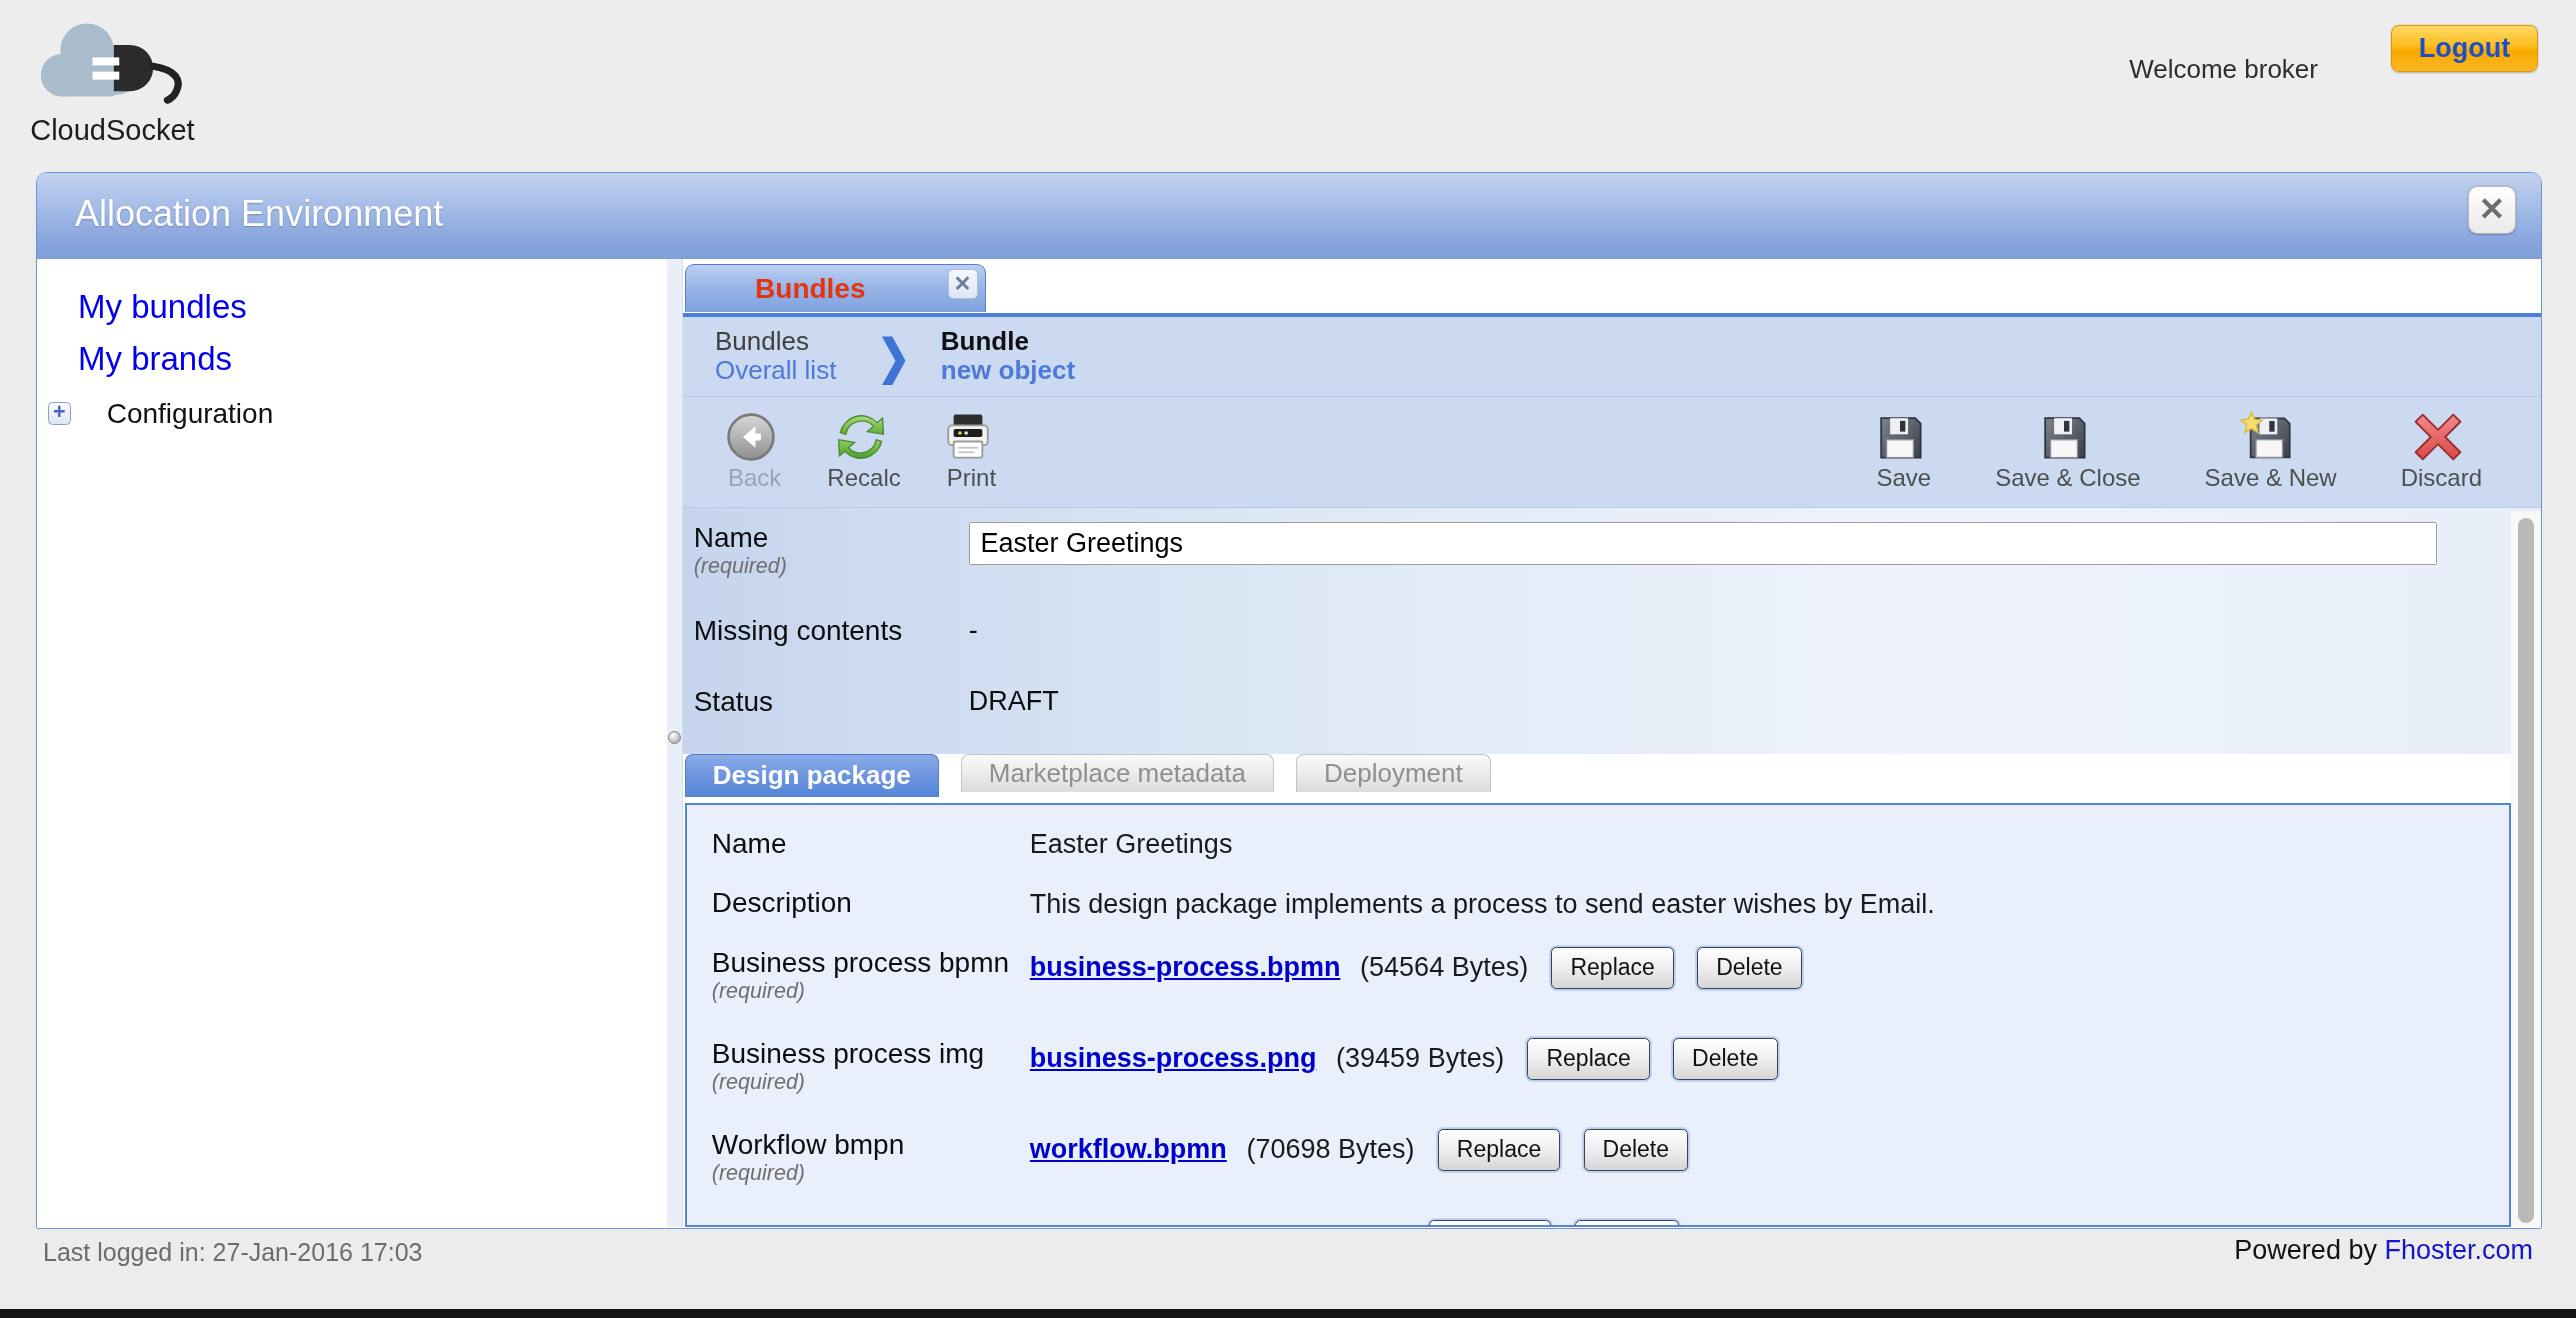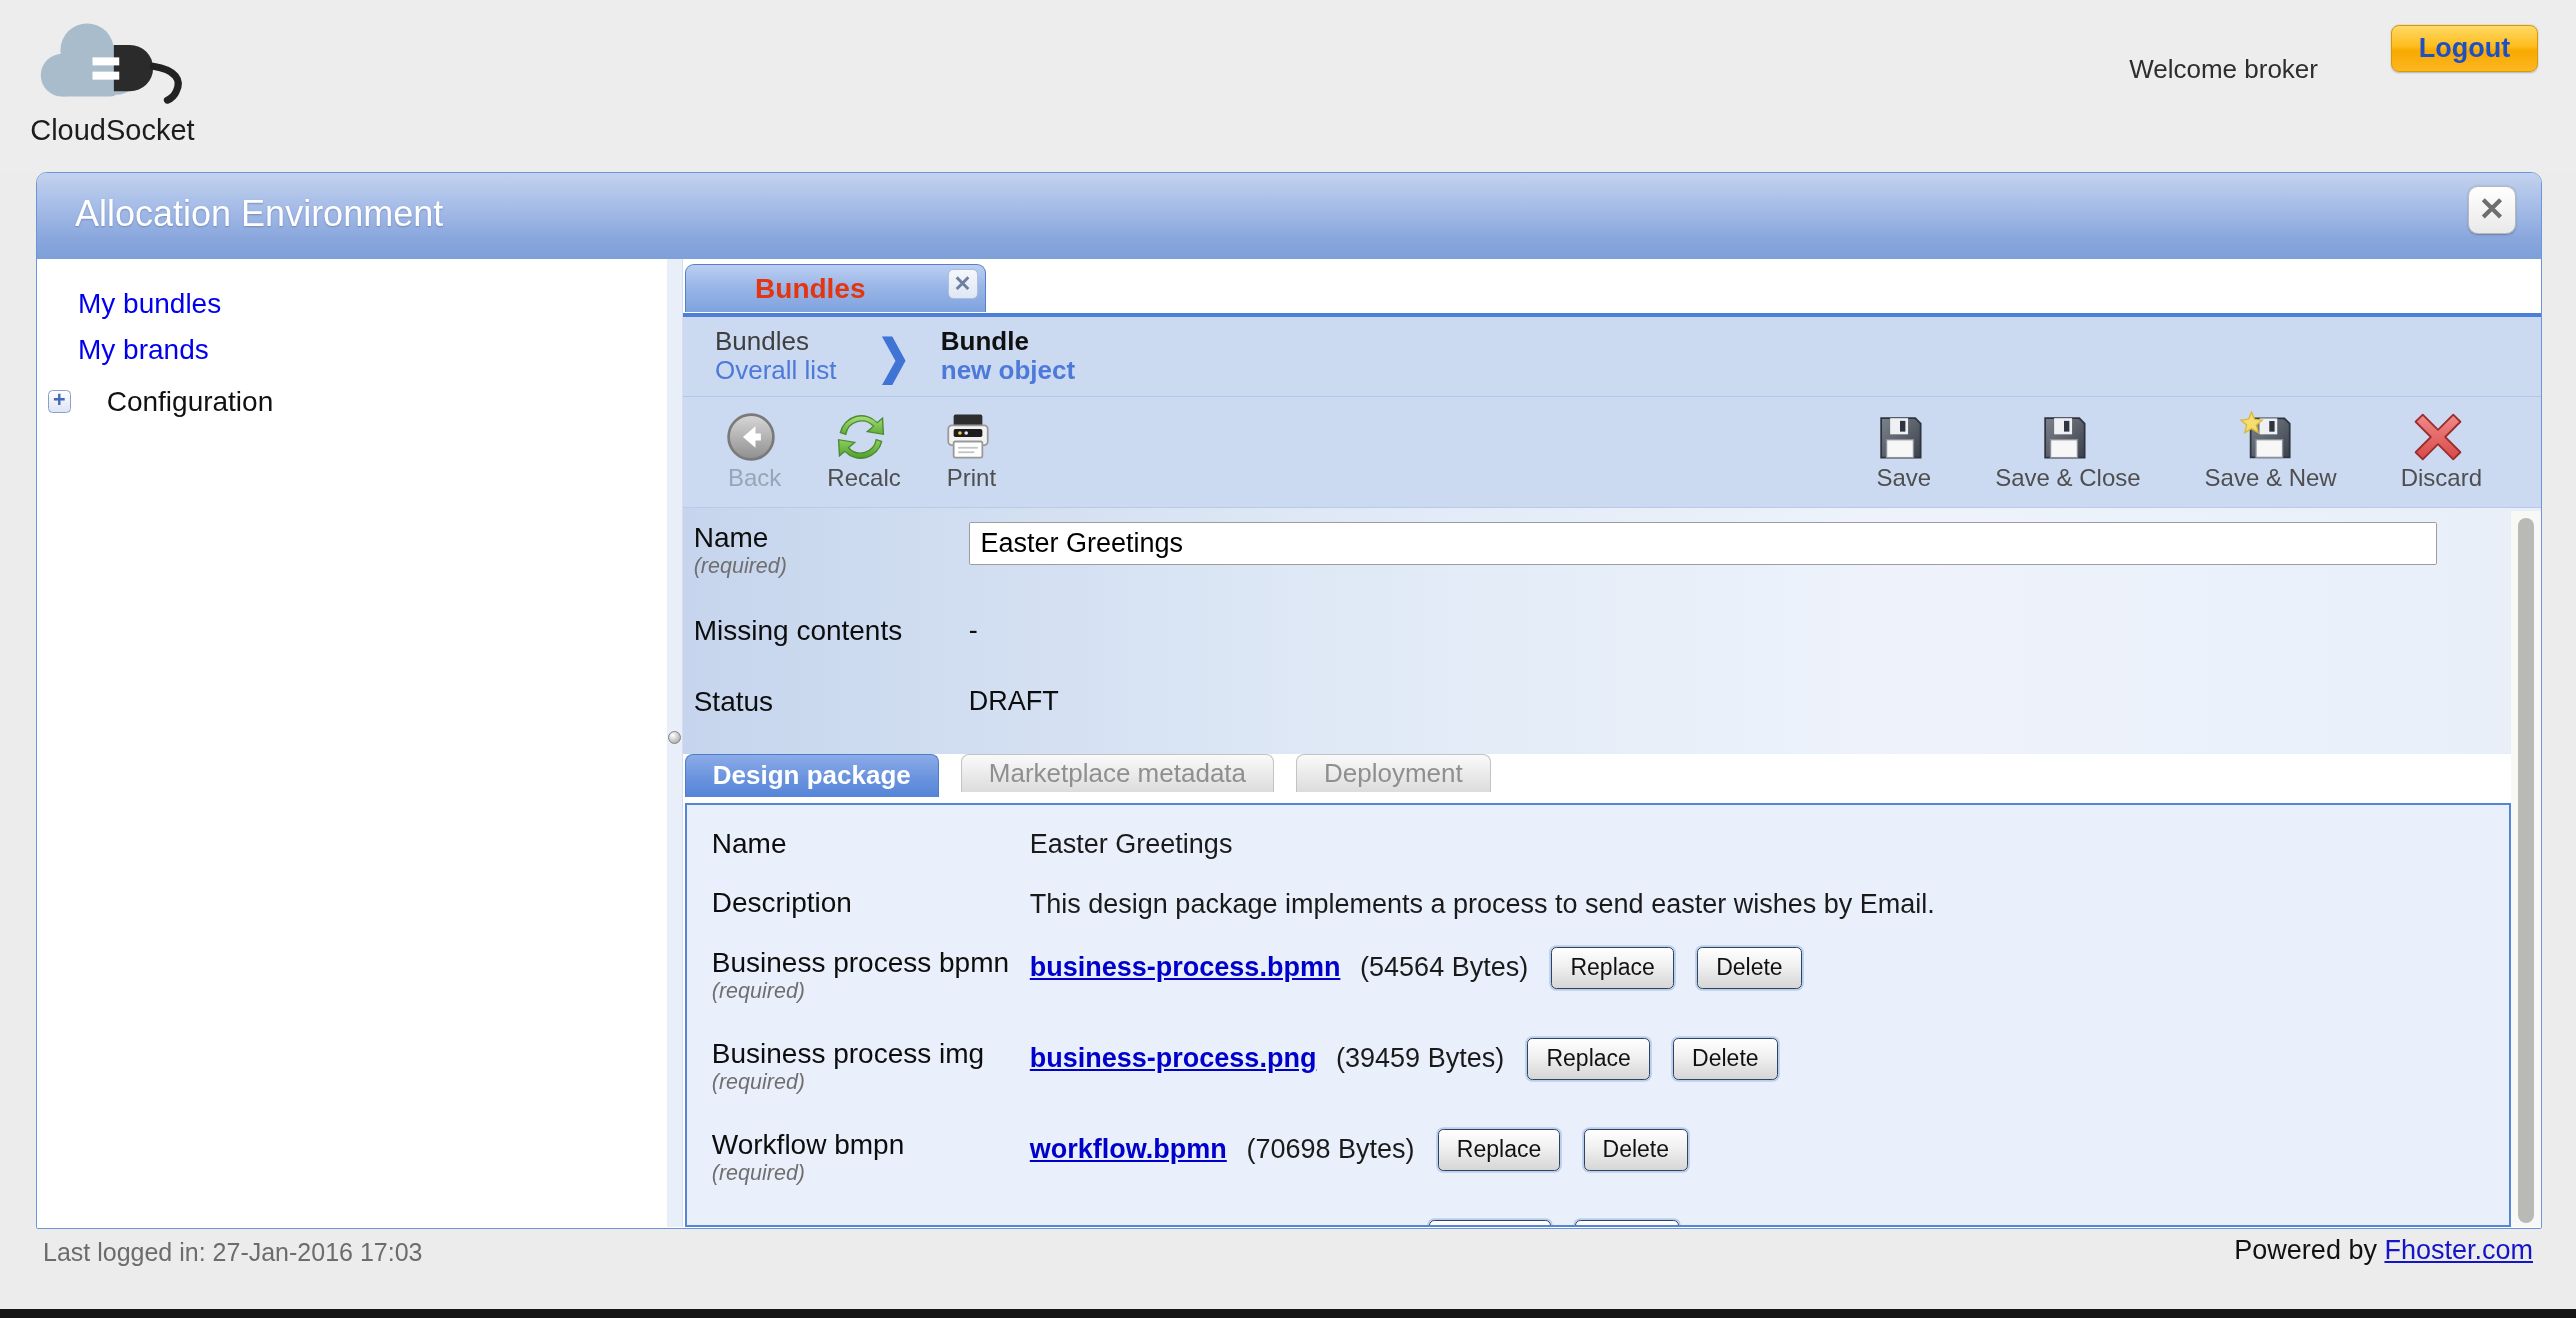--- a/index.html
+++ b/index.html
@@ -43,21 +43,21 @@
     background:linear-gradient(to bottom,#ffffff,#e9e9e9);
     border:1.8px solid #b9b9b9; border-radius:9.8px;
     color:#6e6e6e; font-size:32px; font-weight:bold; text-align:center; line-height:45px;
     box-shadow:0 0.9px 1.8px rgba(0,0,0,0.25); cursor:pointer;
   }
 
   .win-body { display:flex; height:968px; }
 
   
   .sidebar { width:630px; background:#ffffff; padding-top:29px; position:relative; }
-  .side-link { display:block; margin:0 0 14.3px 41px; font-size:28px; color:#0000ee; text-decoration:none; cursor:pointer; }
+  .side-link { display:block; margin:0 0 14.3px 41px; font-size:33px; color:#0000ee; text-decoration:none; cursor:pointer; }
   .side-config { display:flex; align-items:center; margin:19.7px 0 0 10.7px; }
   .plus-box {
     width:23px; height:23px; border:1.8px solid #8aa0c8; border-radius:4.5px;
     background:linear-gradient(to bottom,#fdfdff,#dde5f2);
     color:#4466bb; font-size:21.5px; font-weight:bold; line-height:19px; text-align:center; cursor:pointer;
   }
   .config-label { margin-left:36px; font-size:28px; color:#111111; }
 
   
   .splitter { width:16px; background:#e9eff9; border-right:0.9px solid #d5def0; position:relative; }
@@ -162,21 +162,21 @@
   }
   .scroll-thumb {
     position:absolute; left:7.2px; right:7.2px; top:7.2px; bottom:3.6px;
     background:#b9b9b5; border-radius:8px; cursor:grab;
   }
 
   
   .footer { position:absolute; left:0; top:1231px; width:2576px; height:79px; background:#ececec; }
   .last-login { position:absolute; left:43px; top:7.2px; font-size:25px; color:#6c6c6c; }
   .powered { position:absolute; right:43px; top:3.6px; font-size:27px; color:#111; }
-  .powered a { color:#1414c8; text-decoration:underline; cursor:pointer; }
+  .powered a { color:#1414c8; cursor:pointer; }
   .bottom-strip { position:absolute; left:0; bottom:0; width:2576px; height:9px; background:#151515; }
 </style>
 </head>
 <body>
 
 <div class="top-header">
   <div class="logo-wrap">
     <svg class="logo-svg" width="170" height="107" viewBox="0 0 190 120">
       <g fill="#a9bccb">
         <circle cx="38" cy="72" r="24"></circle>

